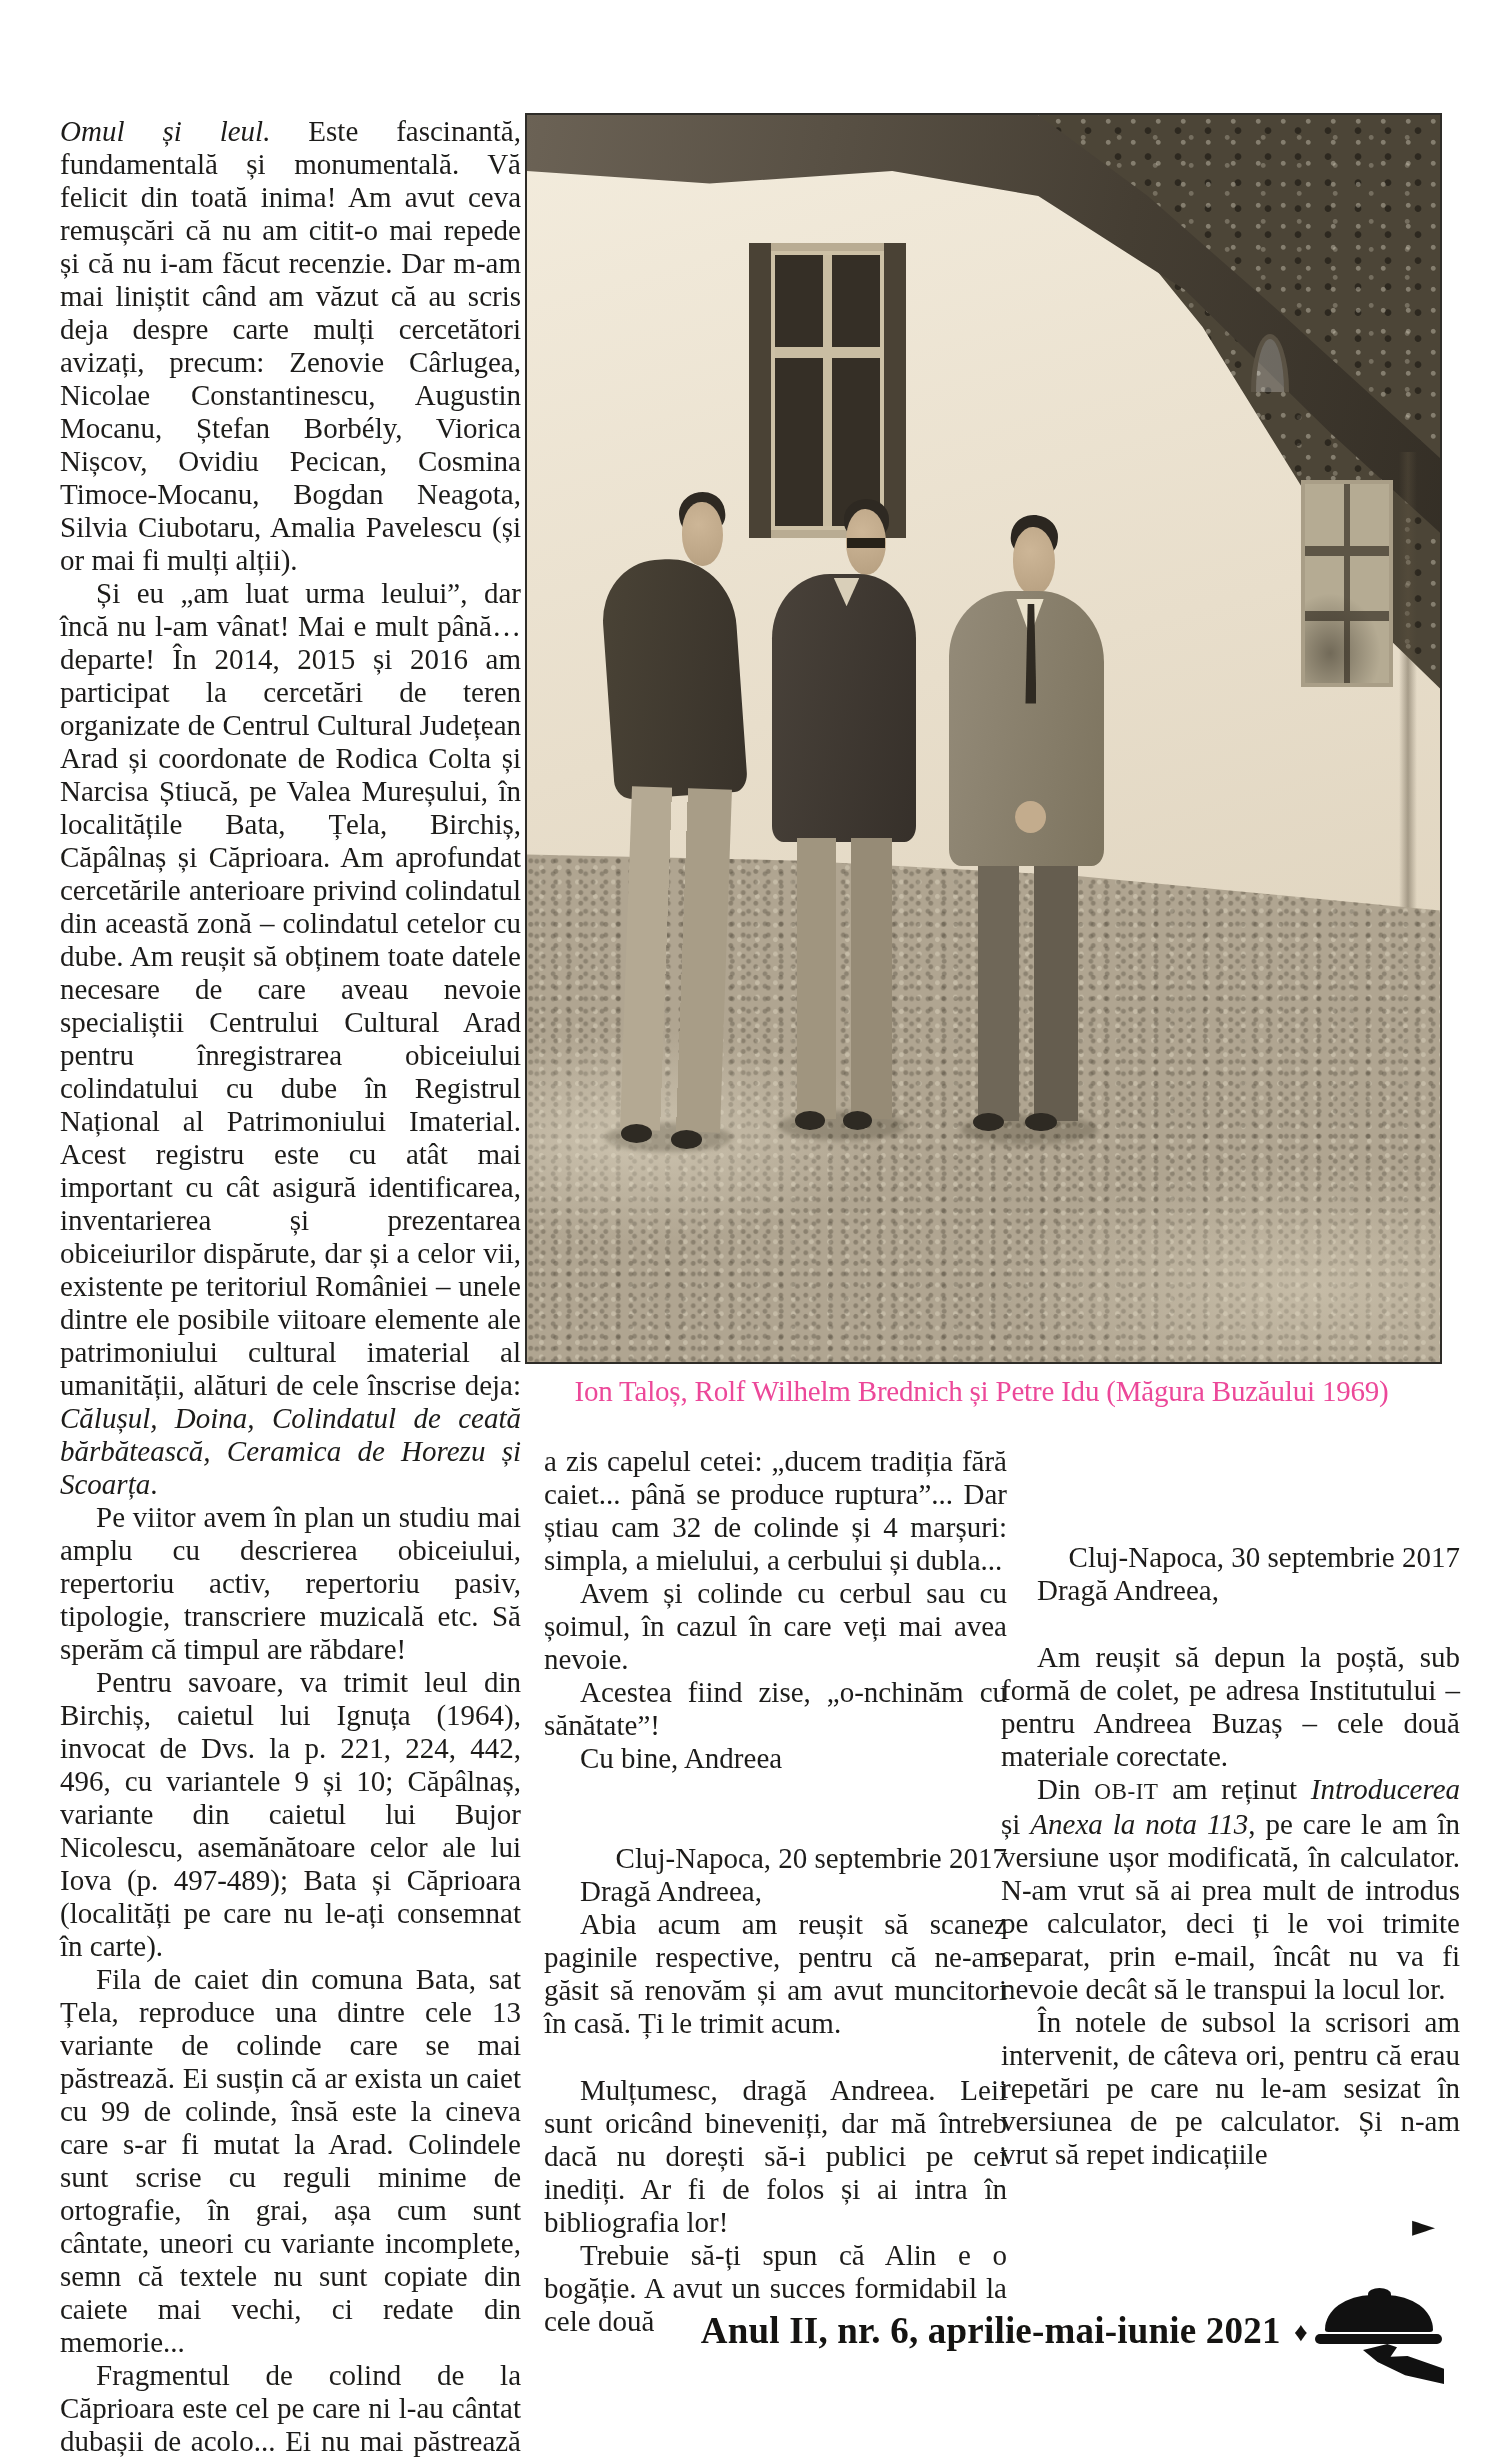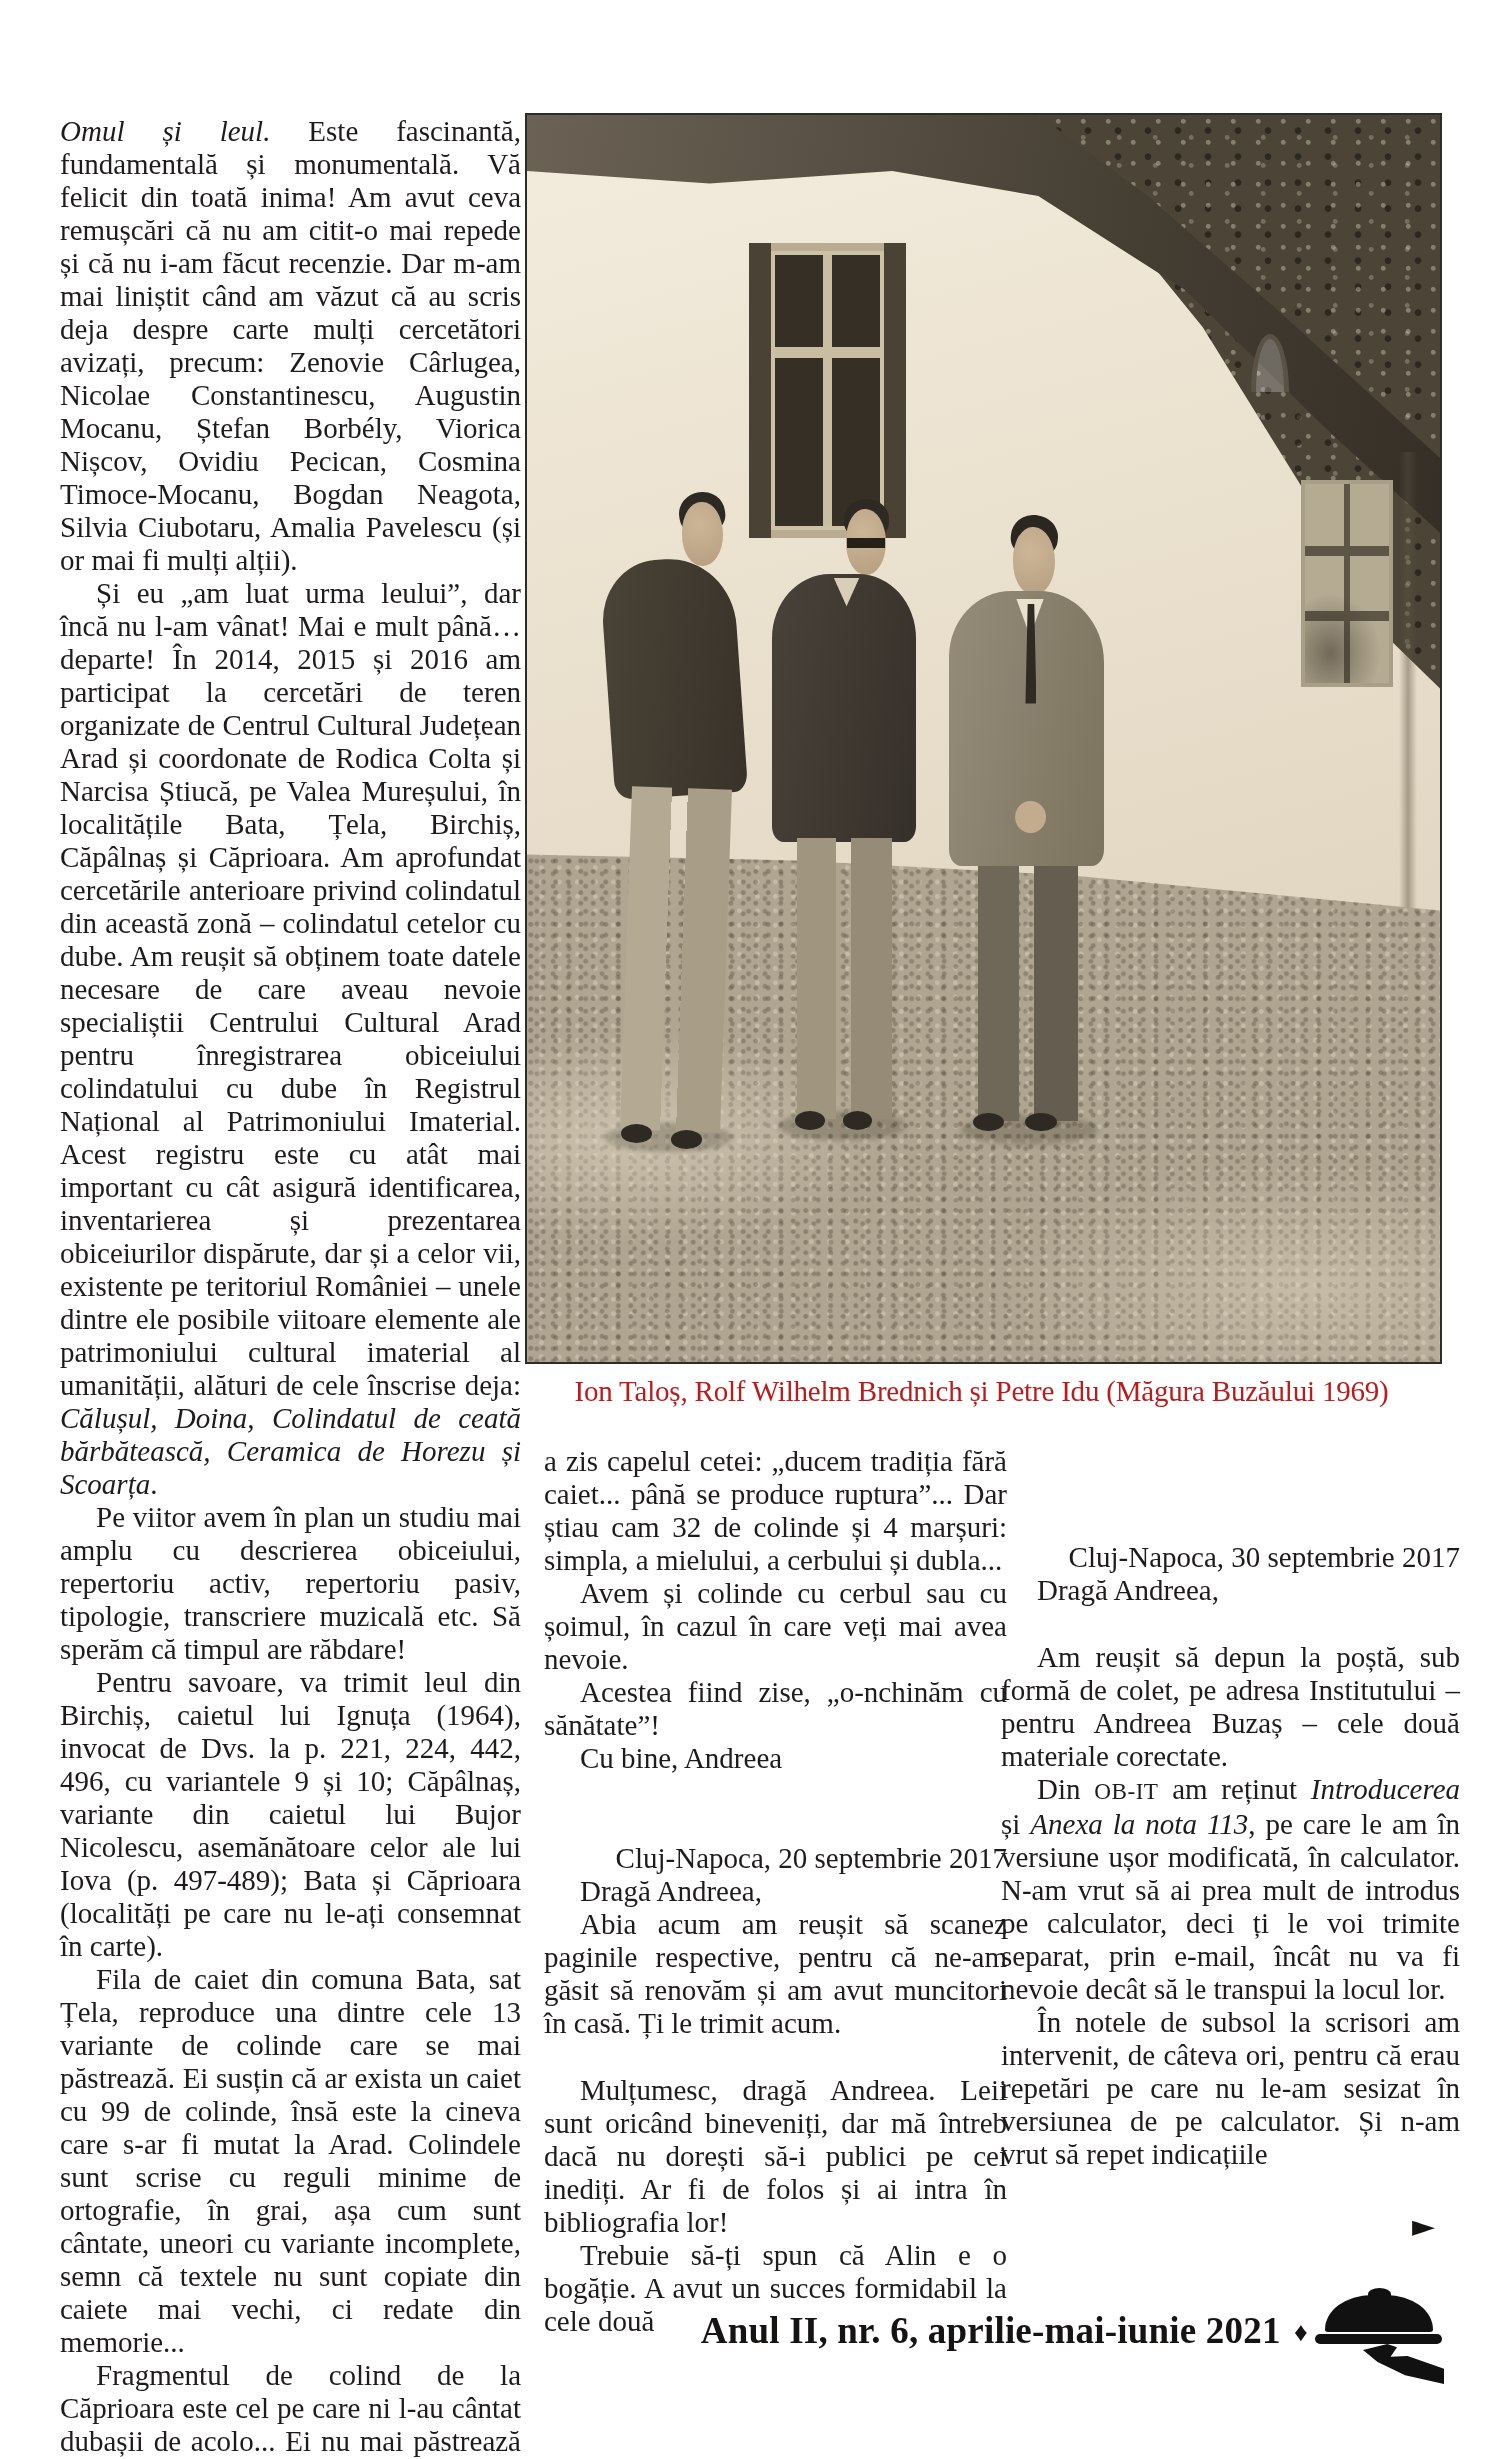--- a/index.html
+++ b/index.html
@@ -116,21 +116,21 @@
     clip-path:polygon(20% 0,80% 0,100% 100%,0 100%);}
   .p3-hands{left:53.4%; top:55%; width:3.4%; height:2.6%;
     background:#c3ac8d; border-radius:50%;}
   .p3-legs{left:49.4%; top:60.2%; width:11%; height:20.5%;
     background:linear-gradient(90deg,#6f6758 0 41%, transparent 41% 56%, #655d4f 56% 100%);}
   .p3-shoe-a{left:48.9%; top:80%; width:3.4%; height:1.5%;}
   .p3-shoe-b{left:54.6%; top:80%; width:3.4%; height:1.5%;}
   
   .caption{
     display:block; margin-top:9.6px; width:913px; text-align:center;
-    font-size:29px; line-height:35px; letter-spacing:-0.2px; color:#b91c1c;
+    font-size:29px; line-height:35px; letter-spacing:-0.2px; color:#ec4899;
   }
   
   .footer-line{
     position:absolute; top:2310px; left:0; width:1308px; text-align:right;
     font-size:37px; font-weight:bold; line-height:42px; color:#151412;
     letter-spacing:0.2px;
   }
   .diamond{font-size:27px; margin-left:13.4px; vertical-align:1.9px;}
   .logo{position:absolute; left:1315px; top:2288px; width:130px; height:120px;}
   .logo div{position:absolute;}

